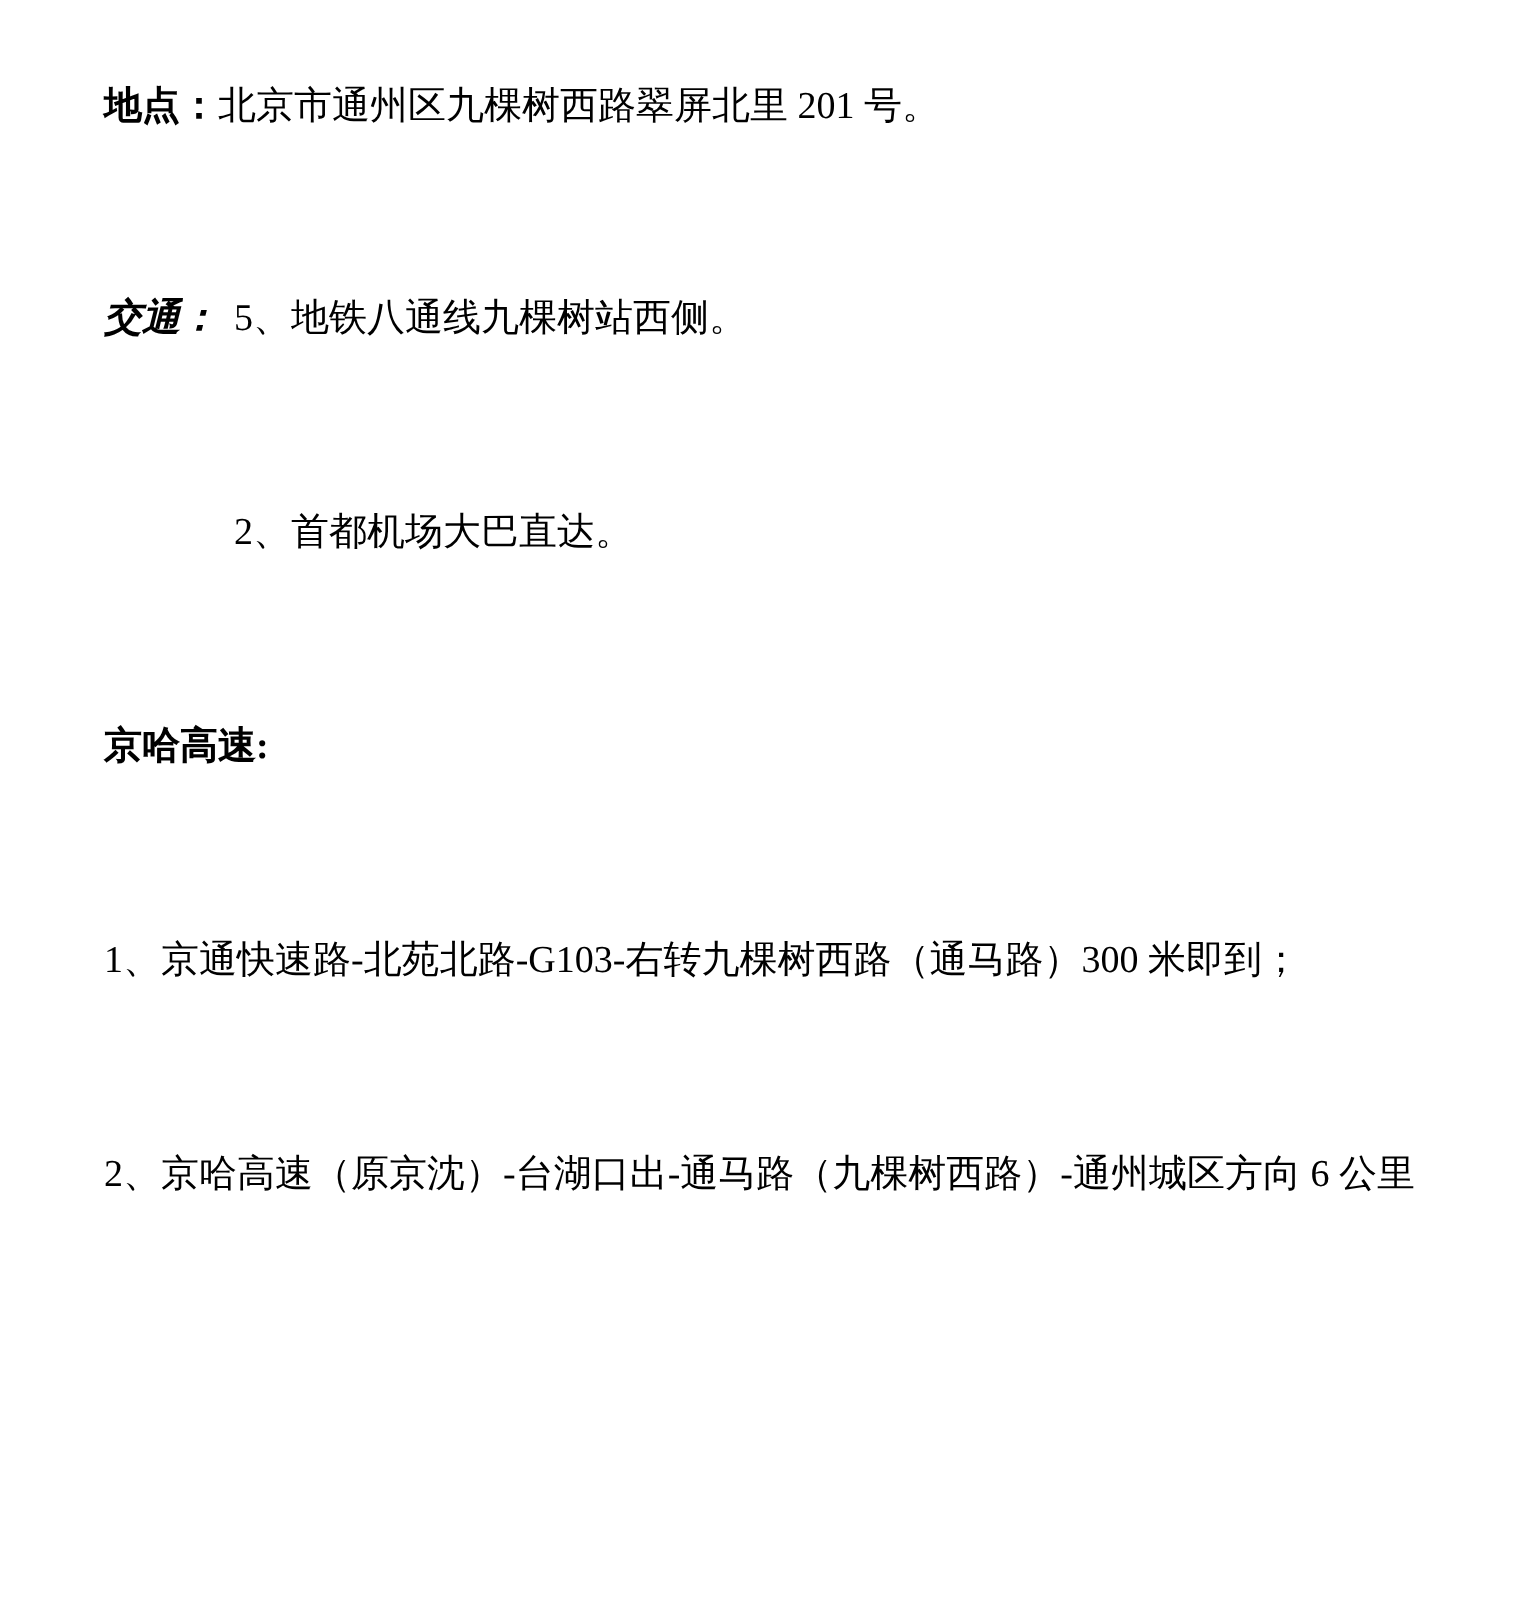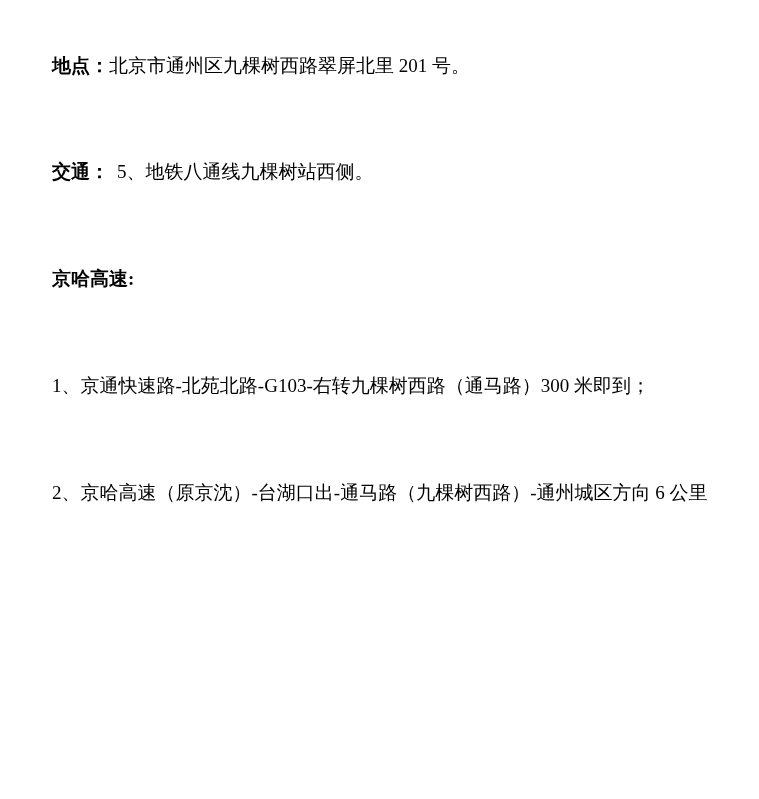--- a/index.html
+++ b/index.html
@@ -9,49 +9,51 @@
   }
   .page {
     position: relative;
     width: 759px;
     height: 657px;
     background: #ffffff;
     color: #000000;
     font-family: "Liberation Serif", "DejaVu Serif", serif;
     font-size: 19px;
     box-sizing: border-box;
-    padding-top: 12px;
     overflow: hidden;
   }
   .line {
     line-height: 35.6px;
     white-space: pre;
   }
   .b { font-weight: bold; }
   
-  .tab { display: inline-block; width: 65px; }
+  .tab { display: inline-block; width: 65px; font-style: italic; }
   
   .i29 { padding-left: 29px; }
   .i33 { padding-left: 33px; }
   .i98 { padding-left: 98px; }
 </style>
 </head>
 <body>
 
 <div class="page">
 
   <div class="line i33">
     <span class="b">地点：</span><span>北京市通州区九棵树西路翠屏北里 201 号。</span>
   </div>
 
 
   <div class="line i33">
     <span class="b tab">交通：</span><span>5、地铁八通线九棵树站西侧。</span>
   </div>
 
+  <div class="line i98">
+    <span>2、首都机场大巴直达。</span>
+  </div>
 
   <div class="line i33">
     <span class="b">京哈高速:</span>
   </div>
 
   <div class="line i33">
     <span>1、京通快速路-北苑北路-G103-右转九棵树西路（通马路）300 米即到；</span>
   </div>
 
   <div class="line i33">

